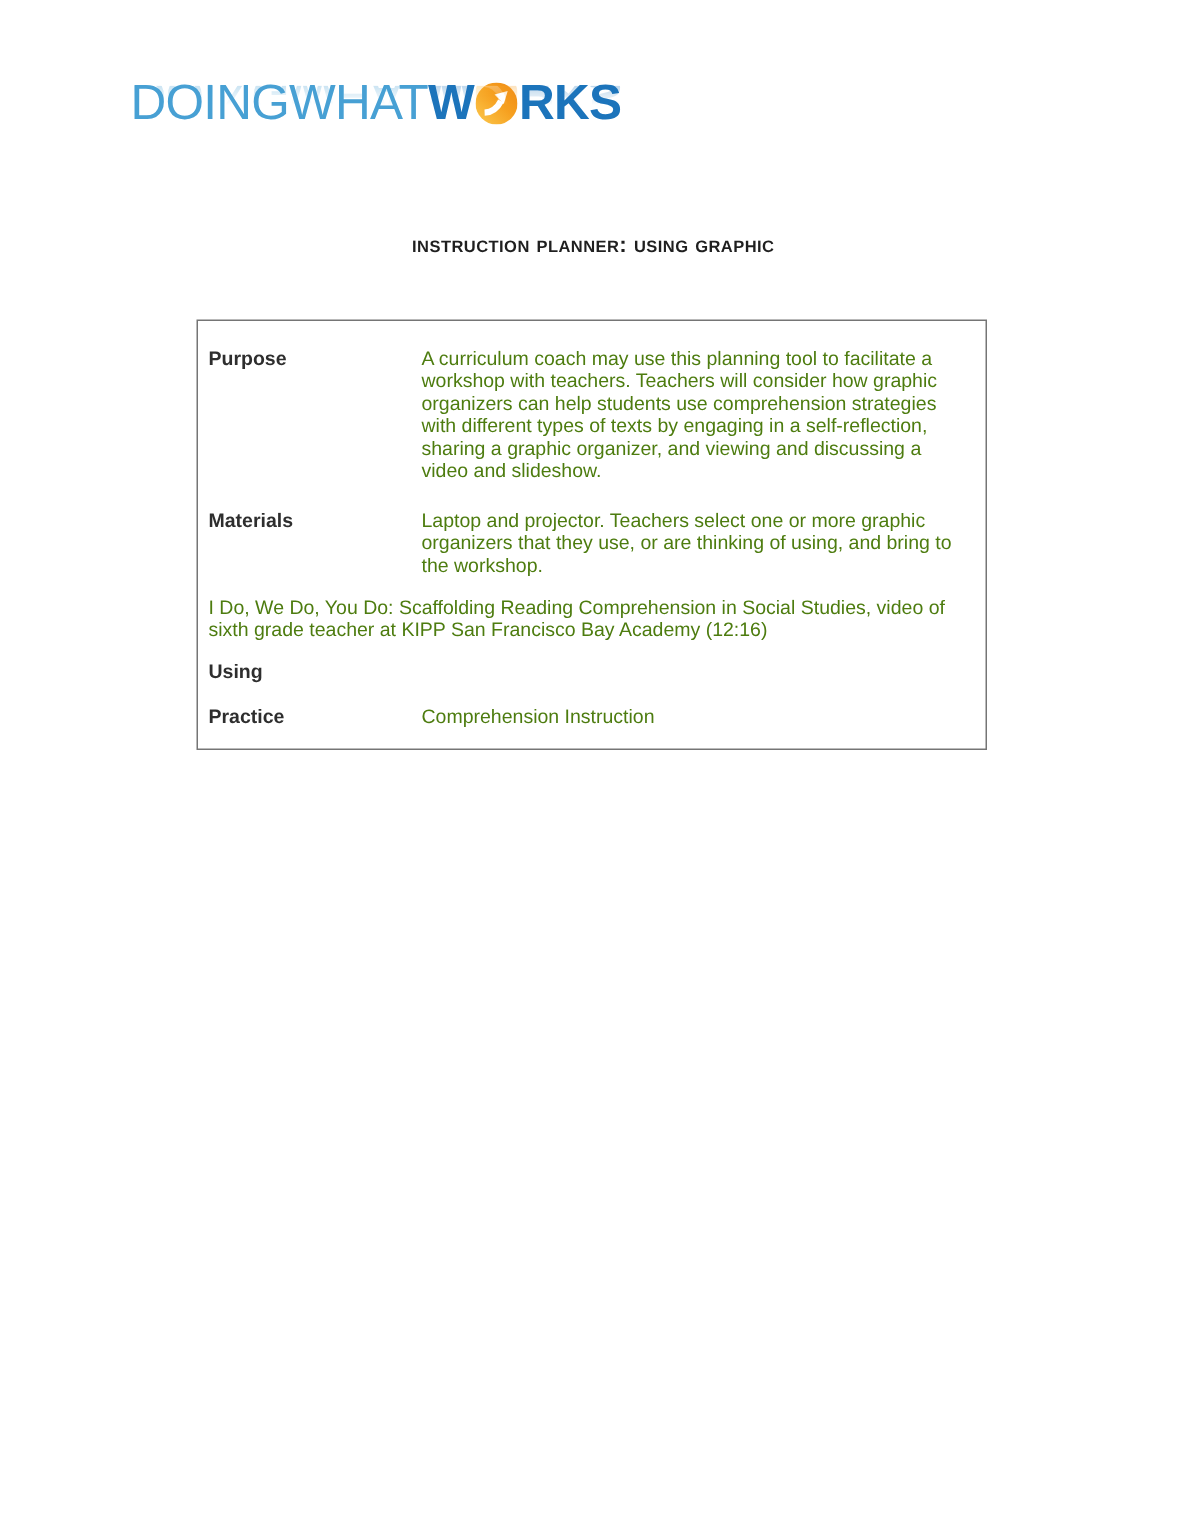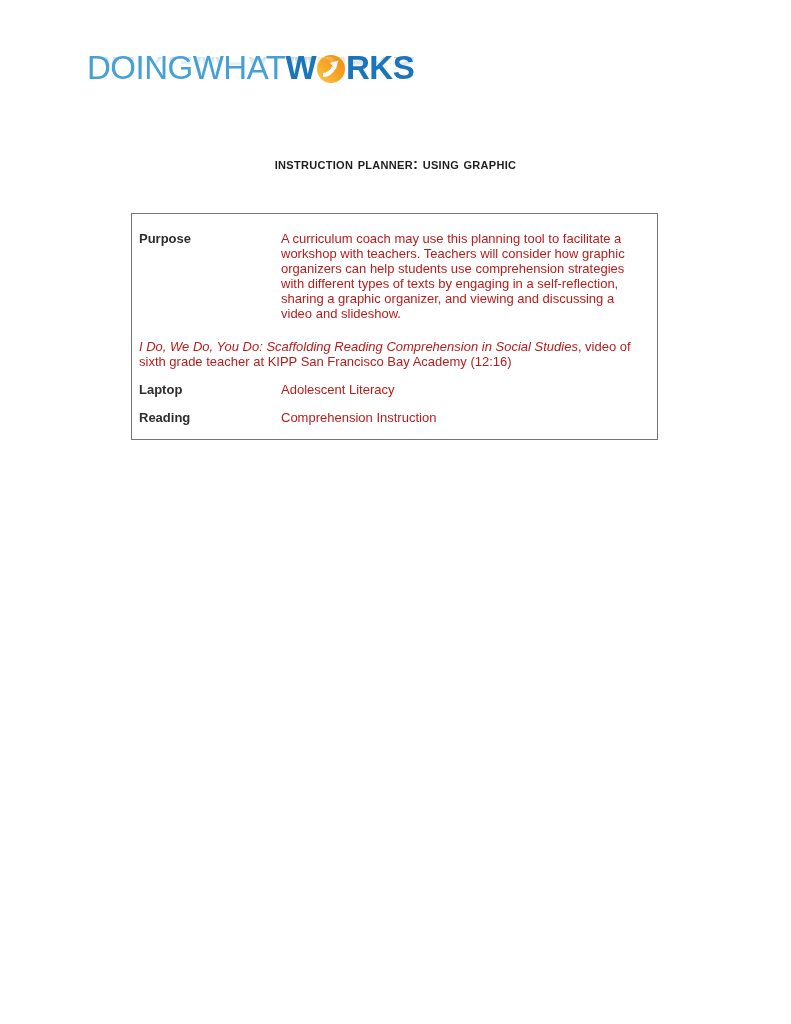--- a/index.html
+++ b/index.html
@@ -42,22 +42,22 @@
     padding:17px 10px 14px 7px;
   }
   .info-row{display:flex;margin-bottom:13px;}
   .info-row:nth-child(1){margin-bottom:18px;}
   .info-row:nth-child(4){margin-bottom:15px;}
   .info-row:nth-child(5){margin-bottom:14px;}
   .info-row:last-child{margin-bottom:0;}
   .row-label{
     width:142px;flex-shrink:0;font-weight:700;font-size:13px;line-height:15px;color:#2e2e2e;
   }
-  .row-value{flex:1;font-size:13px;line-height:15px;color:#b91c1c;}
-  .seg-italic{font-style:italic;}
+  .row-value{flex:1;font-size:13px;line-height:15px;color:#4d7c0f;}
+  .seg-italic{}
 </style>
 </head>
 <body>
 
 <div class="page">
 
   <div class="logo">
     <div class="logo-line">
       <span class="lg-light">DOINGWHAT</span><span class="lg-bold">W</span><span class="lg-o"><svg viewBox="0 0 30 30" xmlns="http://www.w3.org/2000/svg">
             <defs>
@@ -84,25 +84,28 @@
   <h1 class="title">
     <span class="title-line">Instruction Planner: Using Graphic</span><br>
   </h1>
 
   <div class="info-box">
       <div class="info-row">
         <div class="row-label">Purpose</div>
         <div class="row-value"><span>A curriculum coach may use this planning tool to facilitate a workshop with teachers. Teachers will consider how graphic organizers can help students use comprehension strategies with different types of texts by engaging in a self-reflection, sharing a graphic organizer, and viewing and discussing a video and slideshow.</span></div>
       </div>
       <div class="info-row">
+        <div class="row-label">Materials</div>
+        <div class="row-value"><span>Laptop and projector. Teachers select one or more graphic organizers that they use, or are thinking of using, and bring to the workshop.</span></div>
+      </div>
+      <div class="info-row">
         <div class="row-value"><span class="seg-italic">I Do, We Do, You Do: Scaffolding Reading Comprehension in Social Studies</span><span>, video of sixth grade teacher at KIPP San Francisco Bay Academy (12:16)</span></div>
       </div>
       <div class="info-row">
-        <div class="row-label">Laptop</div>
-        <div class="row-value"><span>Adolescent Literacy</span></div>
+        <div class="row-label">Using</div>
       </div>
       <div class="info-row">
-        <div class="row-label">Reading</div>
+        <div class="row-label">Practice</div>
         <div class="row-value"><span>Comprehension Instruction</span></div>
       </div>
     </div>
 
 </div>
 
 </body></html>

